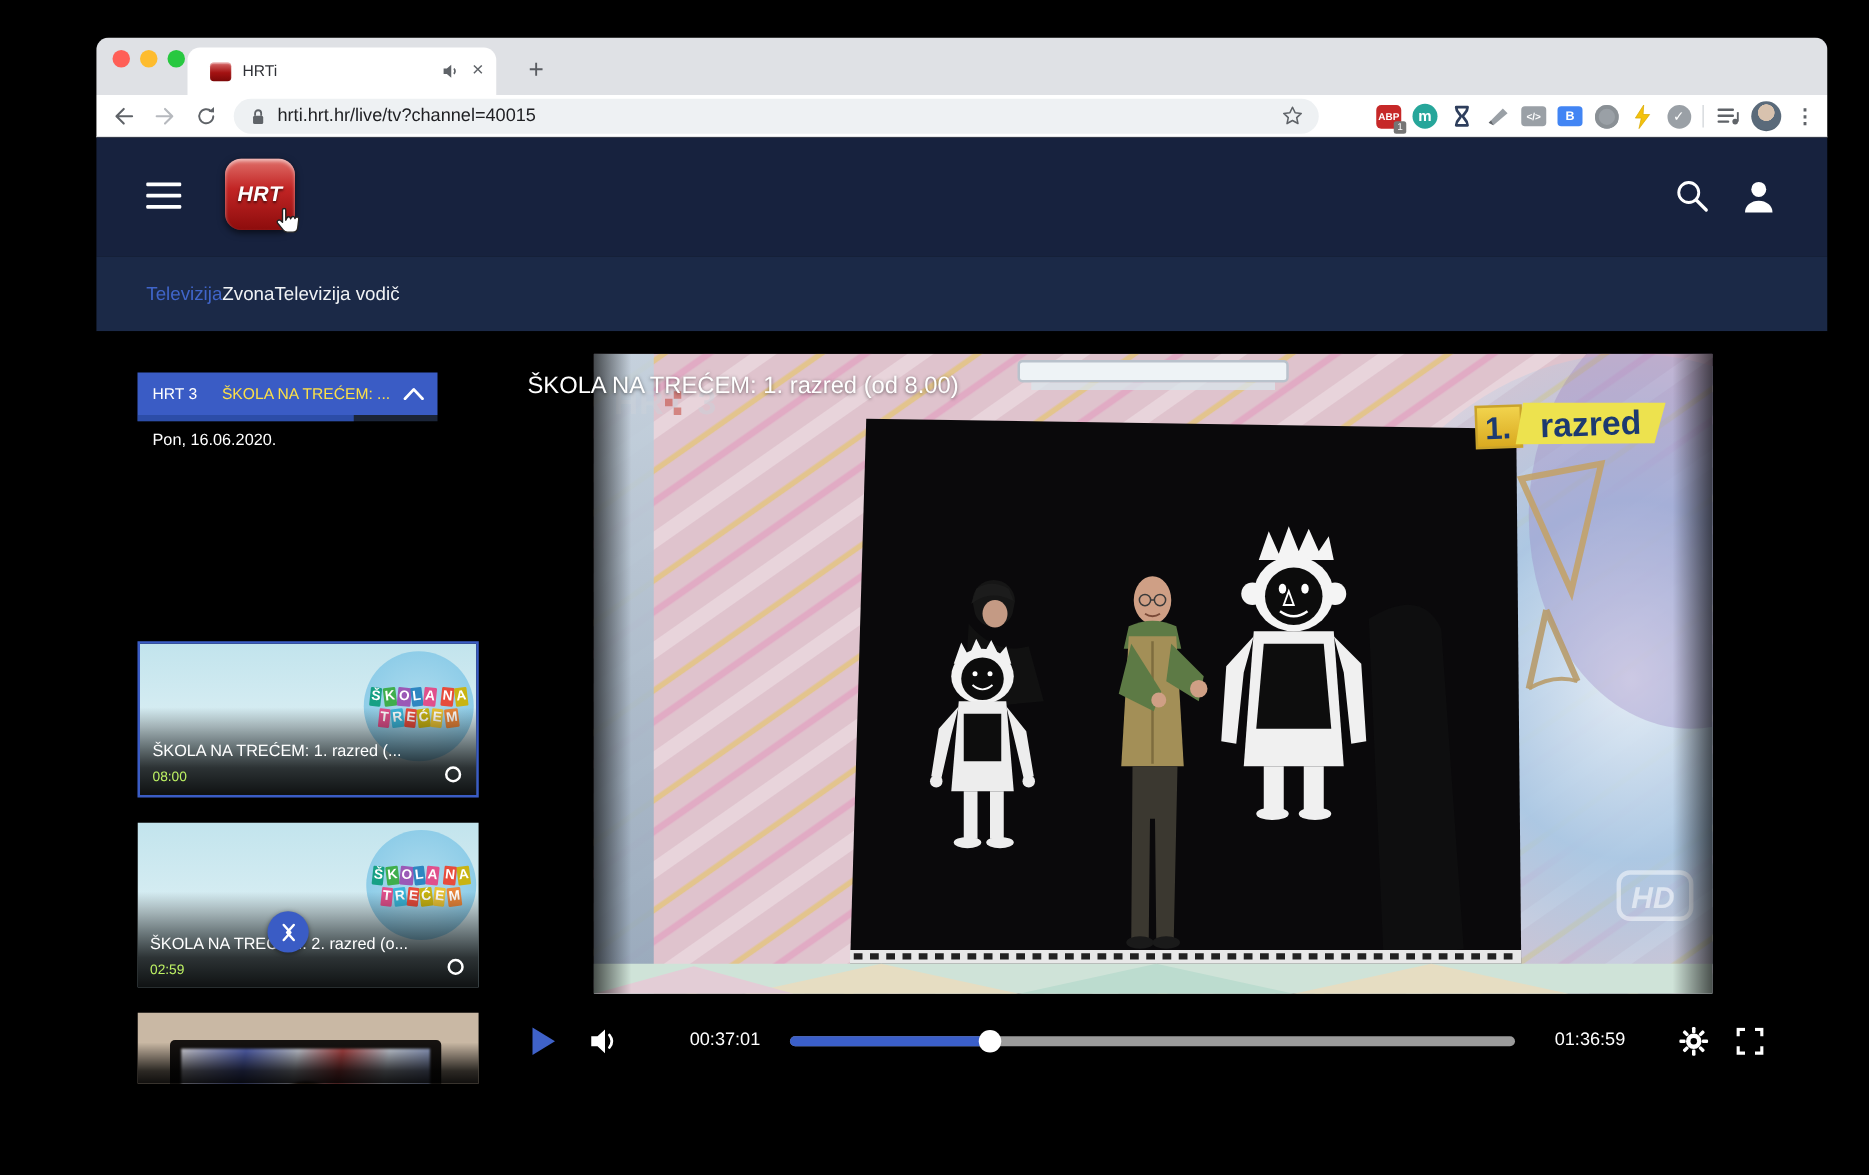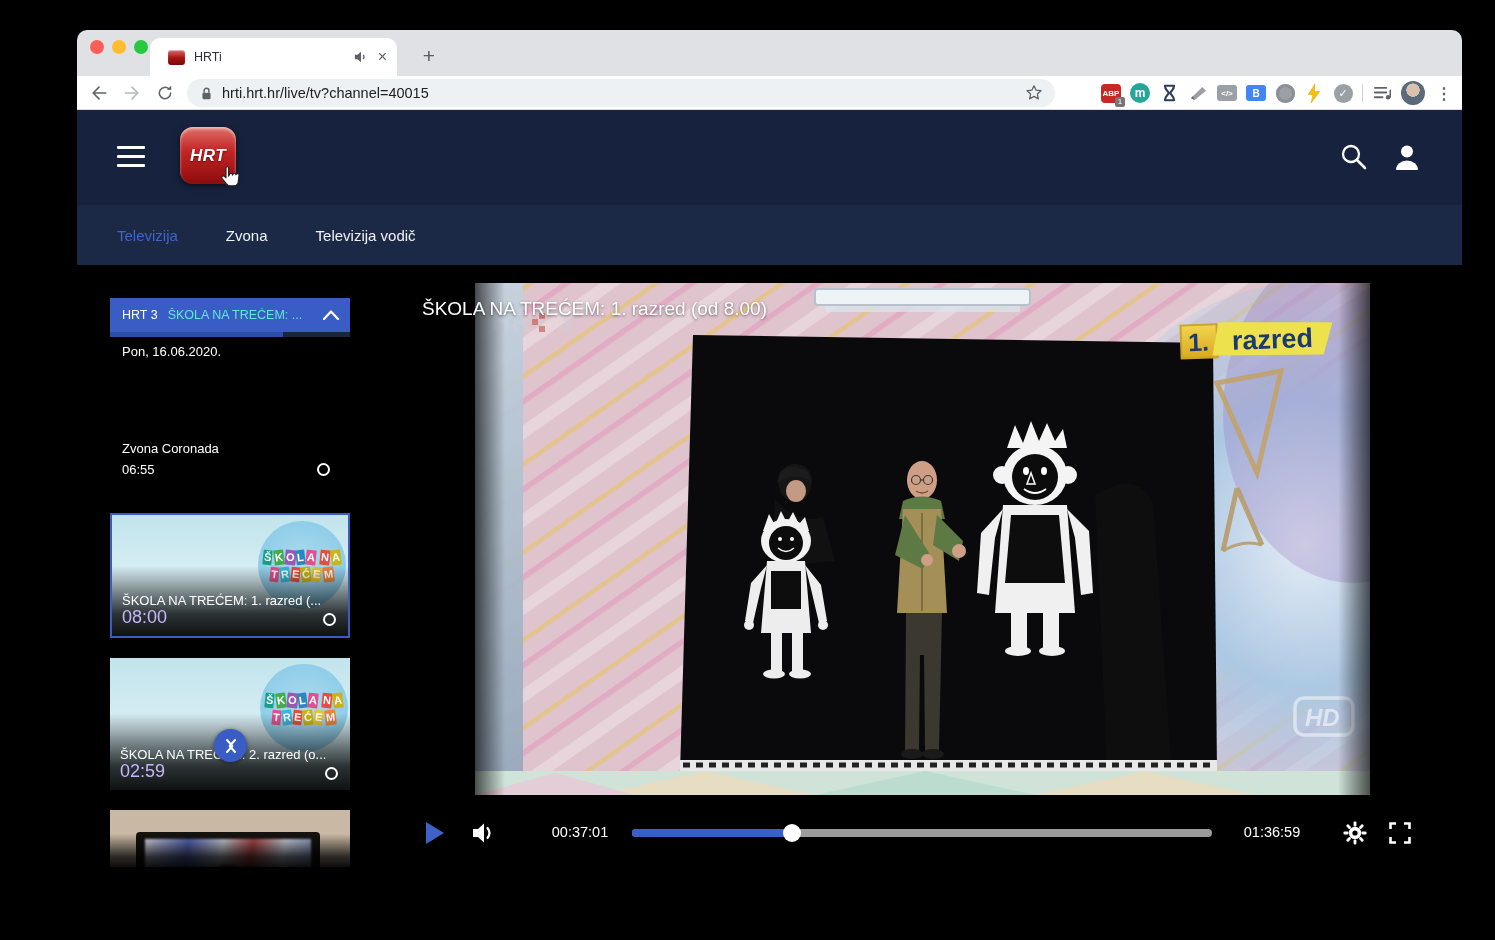--- a/index.html
+++ b/index.html
@@ -38,47 +38,47 @@
   
   .page { position:relative; height:800px; background:#000; }
   .appheader { position:relative; height:95px; background:#17223e; }
   .hamburger { position:absolute; left:40px; top:36px; width:28px; height:21px; display:flex; flex-direction:column; justify-content:space-between; }
   .hamburger div { height:3px; background:#fff; border-radius:1px; }
   .hrt-logo { position:absolute; left:103px; top:17px; width:56px; height:57px; border-radius:13px; background:linear-gradient(180deg,#e0706a 0%,#c22525 42%,#8d0c0c 100%); box-shadow:inset 0 2px 3px rgba(255,255,255,.55), 0 2px 6px rgba(0,0,0,.6); display:flex; align-items:center; justify-content:center; }
   .hrt-logo span { color:#fff; font-weight:bold; font-size:17px; font-style:italic; letter-spacing:.5px; text-shadow:0 1px 2px rgba(0,0,0,.6); }
   .cursor-hand { position:absolute; left:141px; top:56px; width:24px; height:26px; z-index:5; }
   .hicon { position:absolute; top:33px; width:28px; height:28px; }
 
-  .subnav { position:relative; height:60px; background:#1b2947; display:flex; align-items:center; padding-left:40px; gap:48px; }
+  .subnav { position:relative; height:60px; background:#1b2947; display:flex; align-items:center; padding-left:40px; }
   .subnav .navitem { font-size:15px; color:#f0f2f5; }
   .subnav .navitem.active { color:#4065c9; }
 
   .content { position:relative; height:645px; background:#000; }
 
   
   .chanbar { position:absolute; left:33px; top:33px; width:240px; height:34px; background:#3a5cc5; display:flex; align-items:center; padding:0 10px 0 12px; }
   .chanbar .ch { color:#fff; font-size:12.5px; margin-right:10px; white-space:nowrap; }
-  .chanbar .pr { color:#5eead4; font-size:12.5px; flex:1; white-space:nowrap; overflow:hidden; }
+  .chanbar .pr { color:#fde047; font-size:12.5px; flex:1; white-space:nowrap; overflow:hidden;text-align:center; }
   .chan-progress { position:absolute; left:33px; top:67px; width:240px; height:5px; background:#1b2539; }
   .chan-progress .fill { height:100%; background:#2c4da8; }
   .sb-date { position:absolute; left:45px; top:79px; color:#fff; font-size:13px; }
   .sb-item { position:absolute; left:45px; top:176px; width:216px; color:#fff; }
   .sb-item .t { font-size:13px; margin-bottom:6px; }
   .sb-item .tm { font-size:13px; }
   .rec-ring { width:13px; height:13px; border:2px solid #fff; border-radius:50%; }
   .sb-item .rec-ring { position:absolute; right:8px; top:22px; }
 
-  .card { position:absolute; left:33px; width:240px; overflow:hidden; background:#0a0a0a; }
+  .card { position:absolute; left:33px; width:273px; overflow:hidden; background:#0a0a0a; }
   .card .thumb { position:absolute; inset:0; background:linear-gradient(180deg,#c2e4ed 0%,#d9eef3 55%,#bfe0ea 100%); }
   .card .shade { position:absolute; inset:0; background:linear-gradient(180deg, rgba(0,0,0,0) 42%, rgba(0,0,0,.78) 82%, rgba(0,0,0,.92) 100%); }
   .logo-circle { position:absolute; right:2px; top:6px; width:88px; height:88px; border-radius:50%; background:radial-gradient(circle,#aedcee 0%,#8fcde8 70%,#7fc3e2 100%); display:flex; flex-direction:column; align-items:center; justify-content:center; }
   .logo-circle div { line-height:15px; text-align:center; white-space:nowrap; }
   .logo-circle span { display:inline-block; font-size:11px; font-weight:bold; color:#fff; padding:0 1px; margin:0 .5px; border-radius:1px; }
   .card .ct { position:absolute; left:10px; bottom:28px; right:10px; color:#fff; font-size:13px; white-space:nowrap; overflow:hidden; }
-  .card .ctime { position:absolute; left:10px; bottom:8px; color:#c4b5fd; font-size:18px; }
+  .card .ctime { position:absolute; left:10px; bottom:8px; color:#bef264; font-size:11px; }
   .card .rec-ring { position:absolute; right:12px; bottom:10px; }
   .card1 { top:248px; height:125px; border:2px solid #3a5cc5; }
   .card2 { top:393px; height:132px; }
   .card3 { top:545px; height:57px; }
   .tvwall { position:absolute; inset:0; background:#c9b8a4; }
   .tvset { position:absolute; left:26px; right:30px; top:22px; height:70px; background:#151210; border-radius:4px; padding:7px 9px; }
   .tvscreen { position:relative; width:100%; height:100%; background:linear-gradient(100deg,#e8e8f0 0%,#5a6ac0 25%,#d8dde8 45%,#b84848 62%,#d8e0ec 80%,#8898c8 100%); filter:blur(1px); overflow:hidden; }
   .tvhead { position:absolute; left:50%; bottom:-26px; transform:translateX(-50%); width:62px; height:56px; border-radius:50% 50% 40% 40%; background:#4a3424; filter:blur(.5px); }
   .fab { position:absolute; left:137px; top:464px; width:33px; height:33px; border-radius:50%; background:#3a5cc5; display:flex; align-items:center; justify-content:center; z-index:6; box-shadow:0 1px 4px rgba(0,0,0,.5); }
 
@@ -233,25 +233,20 @@
           <span class="pr">ŠKOLA NA TREĆEM: ...</span>
           <svg width="18" height="10" viewBox="0 0 18 10">
             <polyline points="2,9 9,1.5 16,9" stroke="#fff" stroke-width="2.2" fill="none" stroke-linecap="round" stroke-linejoin="round"></polyline>
           </svg>
         </div>
         <div class="chan-progress">
           <div class="fill" style="width: 72%;"></div>
         </div>
         <div class="sb-date">Pon, 16.06.2020.</div>
 
-        <div class="sb-item">
-          <div class="t">Zvona Coronada</div>
-          <div class="tm">06:55</div>
-          <div class="rec-ring"></div>
-        </div>
 
         <div class="card card1">
           <div class="thumb">
             <div class="logo-circle">
               <div class="tlogo">
                   <div><span style="background: rgb(22, 160, 133); transform: rotate(6deg);">Š</span><span style="background: rgb(63, 174, 76); transform: rotate(-7deg);">K</span><span style="background: rgb(155, 89, 182); transform: rotate(6deg);">O</span><span style="background: rgb(46, 134, 193); transform: rotate(-7deg);">L</span><span style="background: rgb(224, 80, 140); transform: rotate(6deg);">A</span><span> </span><span style="background: rgb(231, 76, 60); transform: rotate(6deg);">N</span><span style="background: rgb(201, 180, 18); transform: rotate(-7deg);">A</span></div>
                   <div><span style="background: rgb(224, 80, 140); transform: rotate(6deg);">T</span><span style="background: rgb(58, 181, 216); transform: rotate(-7deg);">R</span><span style="background: rgb(231, 76, 60); transform: rotate(6deg);">E</span><span style="background: rgb(201, 180, 18); transform: rotate(-7deg);">Ć</span><span style="background: rgb(232, 194, 53); transform: rotate(6deg);">E</span><span style="background: rgb(232, 133, 58); transform: rotate(-7deg);">M</span></div>
                 </div>
             </div>
           </div>

